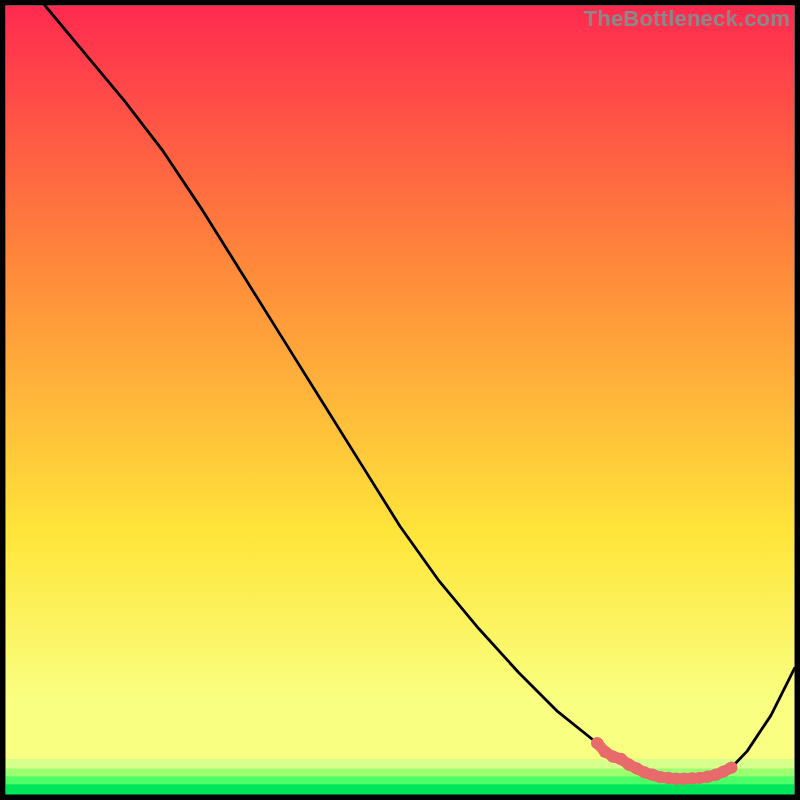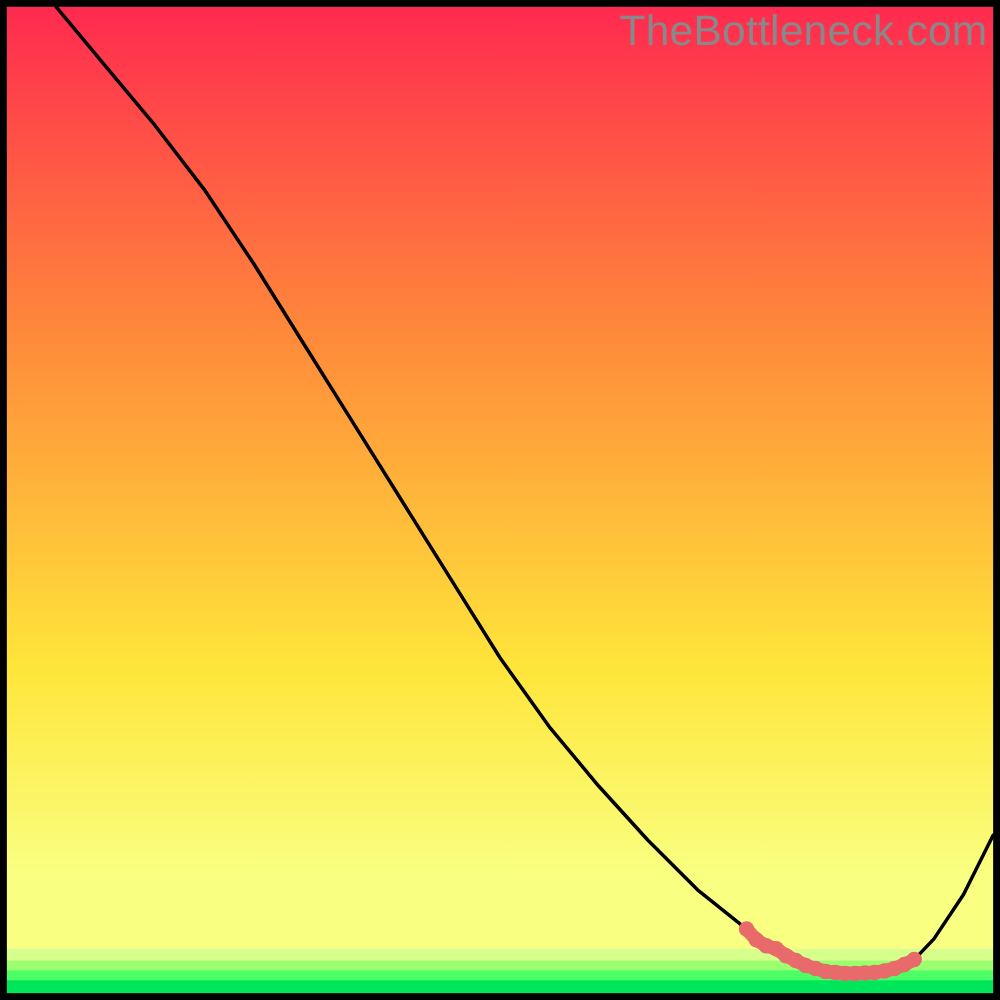--- a/index.html
+++ b/index.html
@@ -8,23 +8,23 @@
   width: 800px;
   height: 800px;
   background: #ffffff;
 }
 svg { display: block; }
 .watermark {
   position: absolute;
   top: 6px;
   right: 10px;
   font-family: Arial, Helvetica, sans-serif;
-  font-size: 34px;
+  font-size: 22px;
   color: #87898a;
-  font-weight: 400;
+  font-weight: 700;
   letter-spacing: 0.2px;
 }
 </style>
 </head>
 <body>
 
 <div class="watermark">TheBottleneck.com</div>
 
 <svg id="chart" width="800" height="800" viewBox="0 0 800 800">
   <defs>

